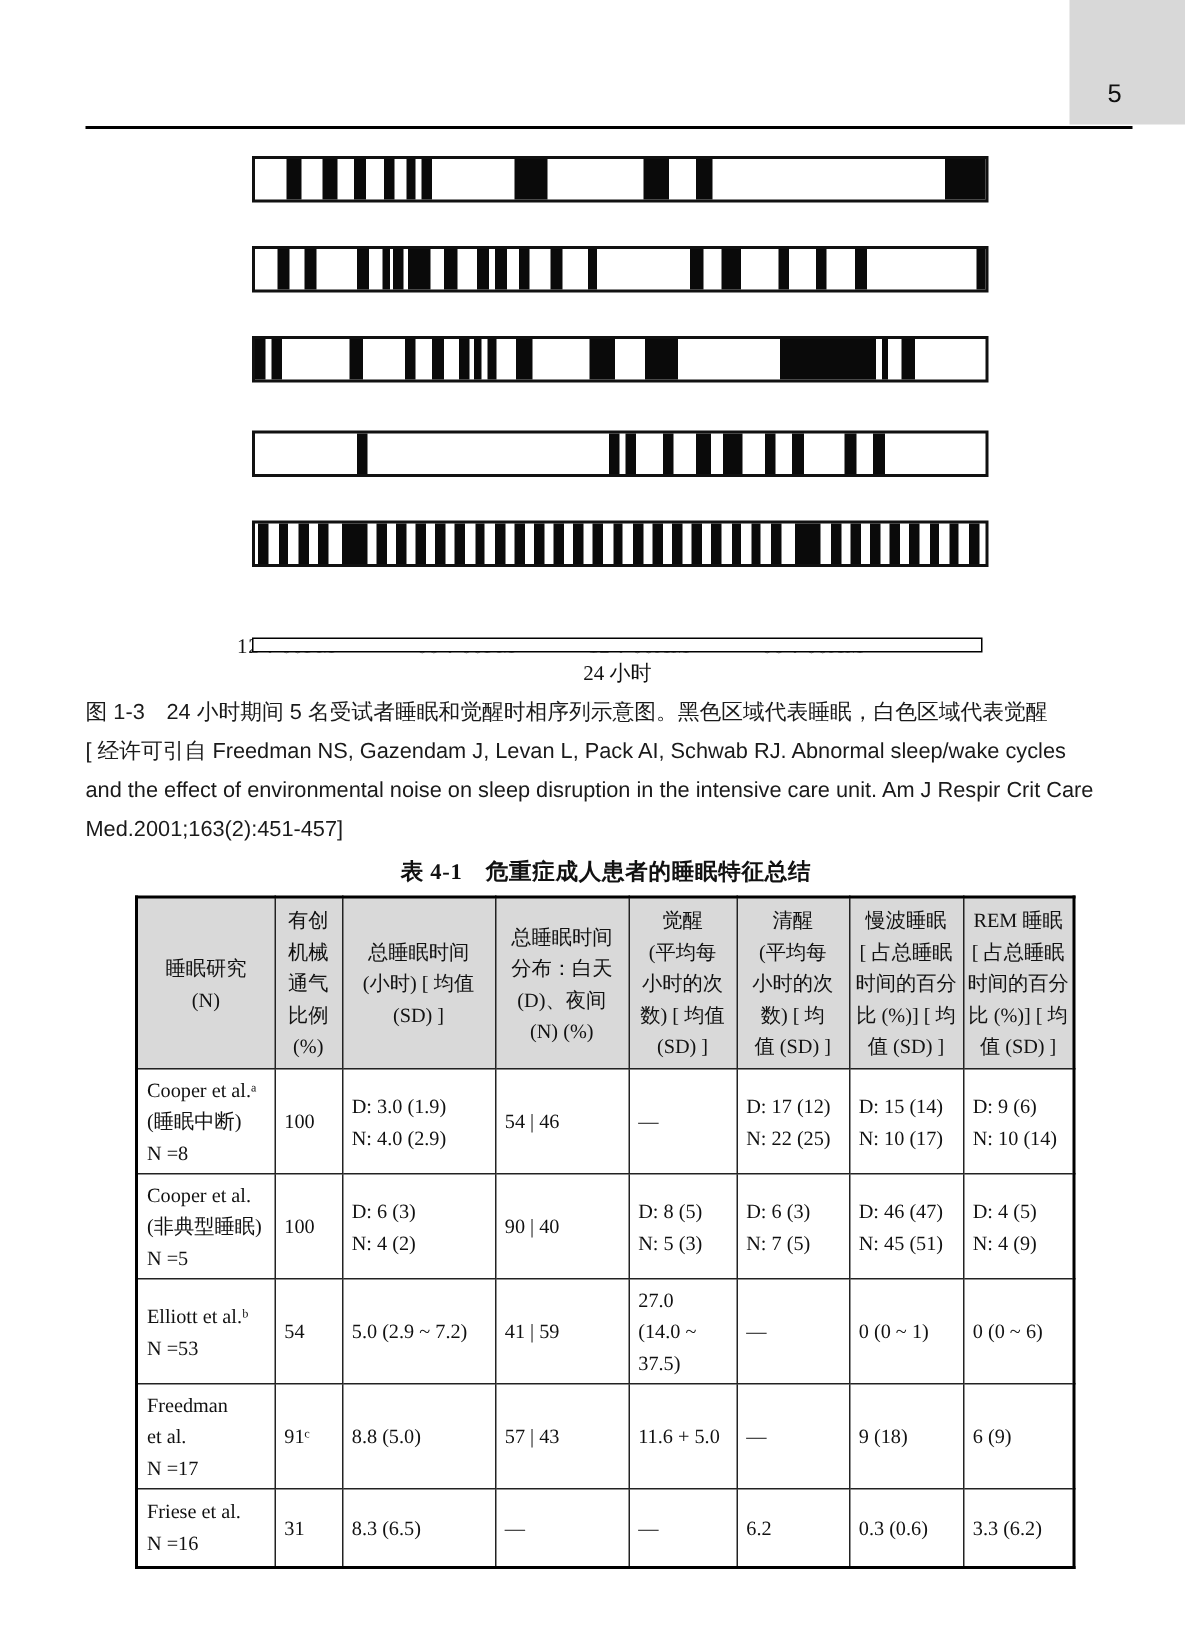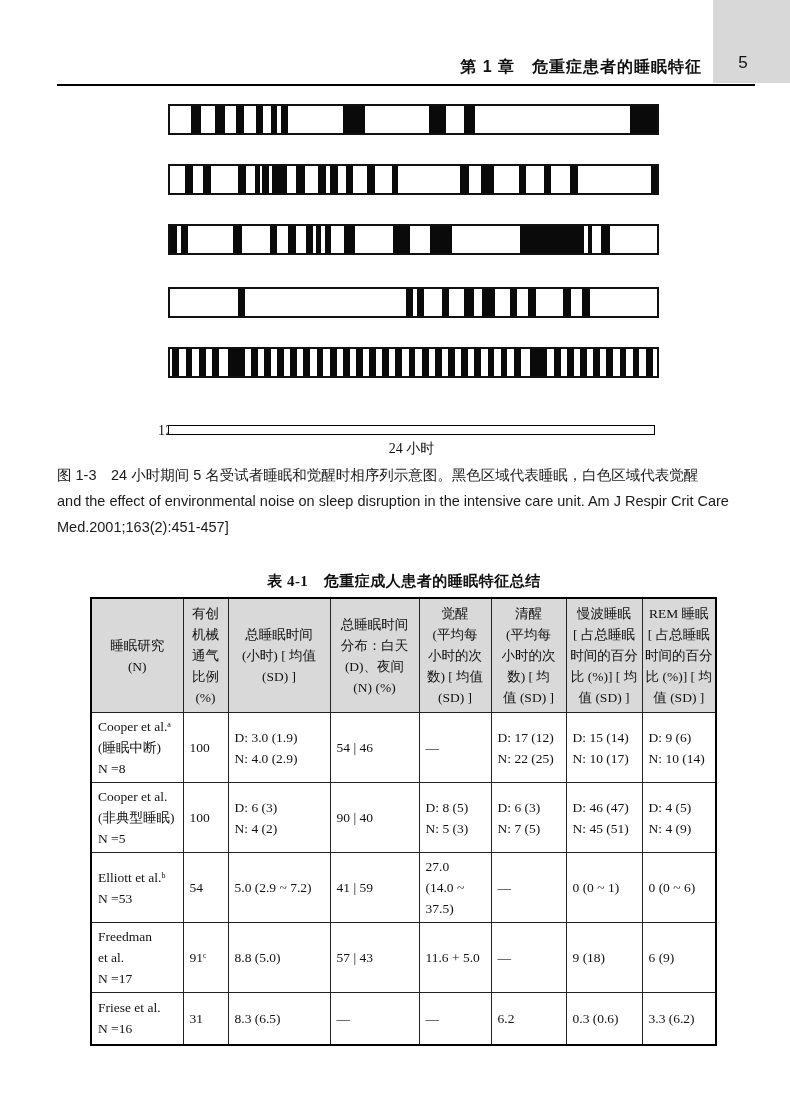--- a/index.html
+++ b/index.html
@@ -46,21 +46,20 @@
   table.summary tbody tr:nth-child(3){height:67px;}
   table.summary tbody tr:nth-child(4){height:66px;padding-left:36px;}
   table.summary tbody tr:nth-child(5){height:52px;margin-top:34px;}
 </style>
 </head>
 <body>
 
 <div class="page">
 
   <div class="corner-box"></div>
-  <div class="chapter-title">第 1 章　危重症患者的睡眠特征</div>
   <div class="page-num">5</div>
   <div class="header-rule"></div>
 
   <div class="bar bar1">
       <span class="seg" style="left: 4.4%; width: 1.9%;"></span>
       <span class="seg" style="left: 9.2%; width: 2%;"></span>
       <span class="seg" style="left: 13.6%; width: 1.7%;"></span>
       <span class="seg" style="left: 17.6%; width: 1.6%;"></span>
       <span class="seg" style="left: 20.7%; width: 1.3%;"></span>
       <span class="seg" style="left: 22.7%; width: 1.6%;"></span>
@@ -159,20 +158,21 @@
     <span class="time-label tl0">12：00PM</span>
     <span class="time-label tl1">06：00PM</span>
     <span class="time-label tl2">12：00AM</span>
     <span class="time-label tl3">06：00AM</span>
   </div>
   <div class="scale-bracket"></div>
   <div class="scale-label">24 小时</div>
 
   <div class="caption">
     <div>图 1-3　24 小时期间 5 名受试者睡眠和觉醒时相序列示意图。黑色区域代表睡眠，白色区域代表觉醒</div>
+    <div>[ 经许可引自 Freedman NS, Gazendam J, Levan L, Pack AI, Schwab RJ. Abnormal sleep/wake cycles</div>
     <div>and the effect of environmental noise on sleep disruption in the intensive care unit. Am J Respir Crit Care</div>
     <div>Med.2001;163(2):451-457]</div>
   </div>
 
   <div class="tbl-title">表 4-1　危重症成人患者的睡眠特征总结</div>
   <table class="summary">
     <colgroup>
       <col style="width:92px">
         <col style="width:45px">
         <col style="width:102px">

